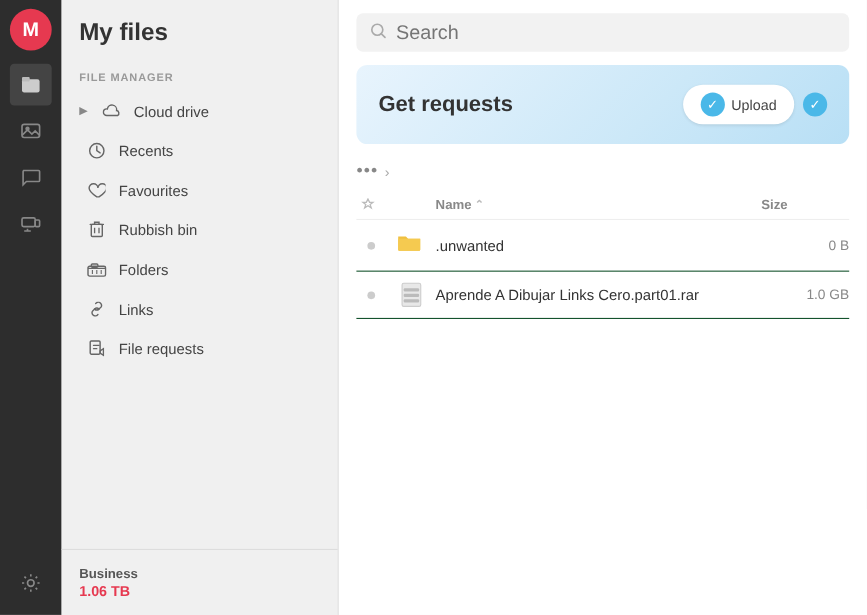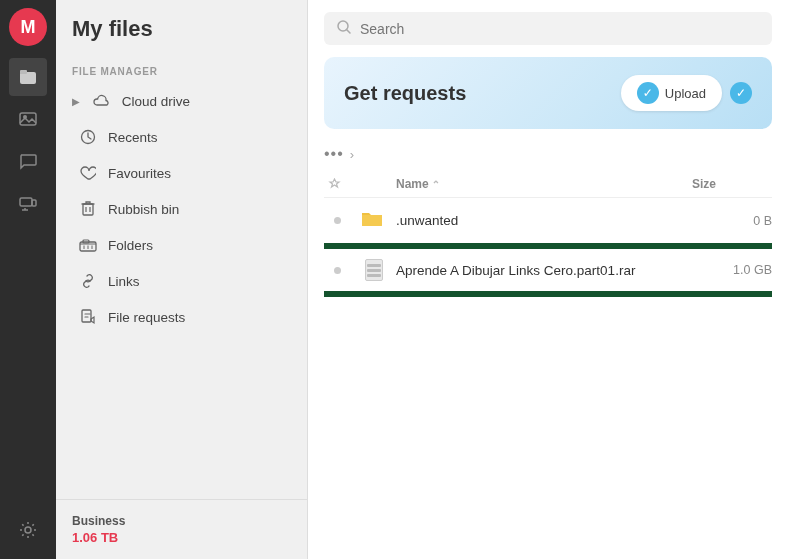--- a/index.html
+++ b/index.html
@@ -152,21 +152,21 @@
       flex: 1;
     }
     .search-icon {
       color: #aaa;
       font-size: 15px;
     }
     .search-input {
       border: none;
       background: transparent;
       outline: none;
-      font-size: 14px;
+      font-size: 18px;
       color: #555;
       width: 100%;
     }
 
     
     .banner {
       margin: 0 16px 12px 16px;
       background: linear-gradient(135deg, #e8f4fd 0%, #cce8f8 60%, #b8dff5 100%);
       border-radius: 10px;
       padding: 18px 20px;
@@ -260,21 +260,21 @@
     }
     .th-name { font-size: 12px; font-weight: 600; color: #888; }
     .th-size { font-size: 12px; font-weight: 600; color: #888; text-align: right; }
     .sort-arrow { font-size: 10px; color: #bbb; }
 
     .file-row {
       display: grid;
       grid-template-columns: 24px 28px 1fr 80px;
       align-items: center;
       padding: 10px 0 10px 4px;
-      border-bottom: 6px solid #14532d;
+      border-bottom: 1px solid #14532d;
       gap: 8px;
       cursor: pointer;
     }
     .file-dot {
       width: 7px;
       height: 7px;
       border-radius: 50%;
       background: #ccc;
       margin-left: 6px;
     }

